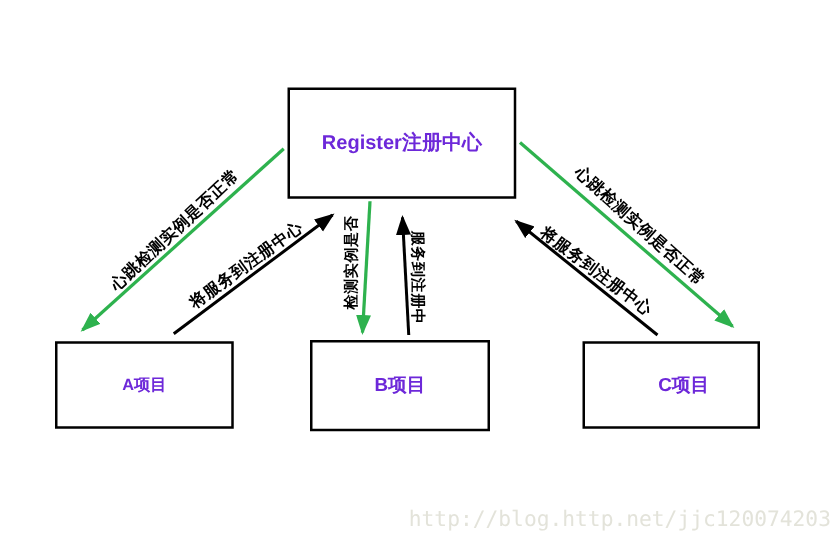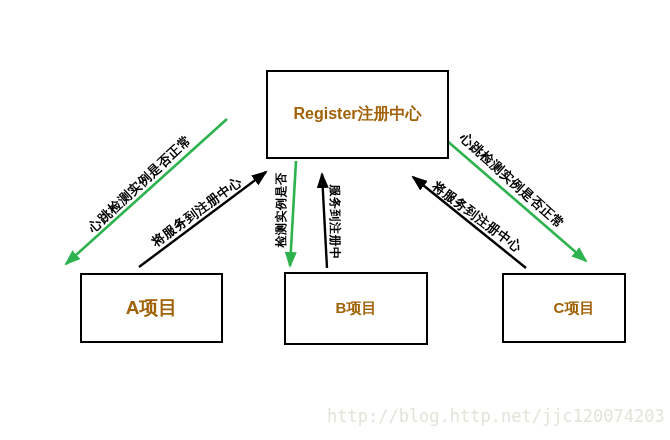--- a/index.html
+++ b/index.html
@@ -10,28 +10,27 @@
     overflow:hidden;
     font-family:"Liberation Sans",sans-serif;
   }
   .arrows{position:absolute;left:0;top:0;width:670px;height:440px;}
   .box{
     position:absolute;
     border:2px solid #000;
     background:#fff;
     display:flex;align-items:center;justify-content:center;
     font-weight:bold;
-    color:#a16207;
+    color:#6d28d9;
     box-sizing:border-box;
-    margin-left:36px;
   }
   #box-register{left:230px;top:70px;width:183px;height:89px;font-size:16px;}
-  #box-a{left:44px;top:273px;width:143px;height:70px;font-size:19px;}
+  #box-a{left:44px;top:273px;width:143px;height:70px;font-size:13px;}
   #box-b{left:248px;top:272px;width:144px;height:73px;font-size:15px;}
-  #box-c{left:466px;top:273px;width:124px;height:70px;font-size:15px;padding-left:20px;}
+  #box-c{left:466px;top:273px;width:142px;height:70px;font-size:15px;padding-left:20px;}
   .edge-label{
     position:absolute;
     white-space:nowrap;
     font-family:"Liberation Serif",serif;
     font-weight:bold;
     font-size:13px;
     color:#000;
     letter-spacing:0.5px;
   }
   #lbl-heartbeat-a{left:140px;top:184px;transform:translate(-50%,-50%) rotate(-43deg);}

